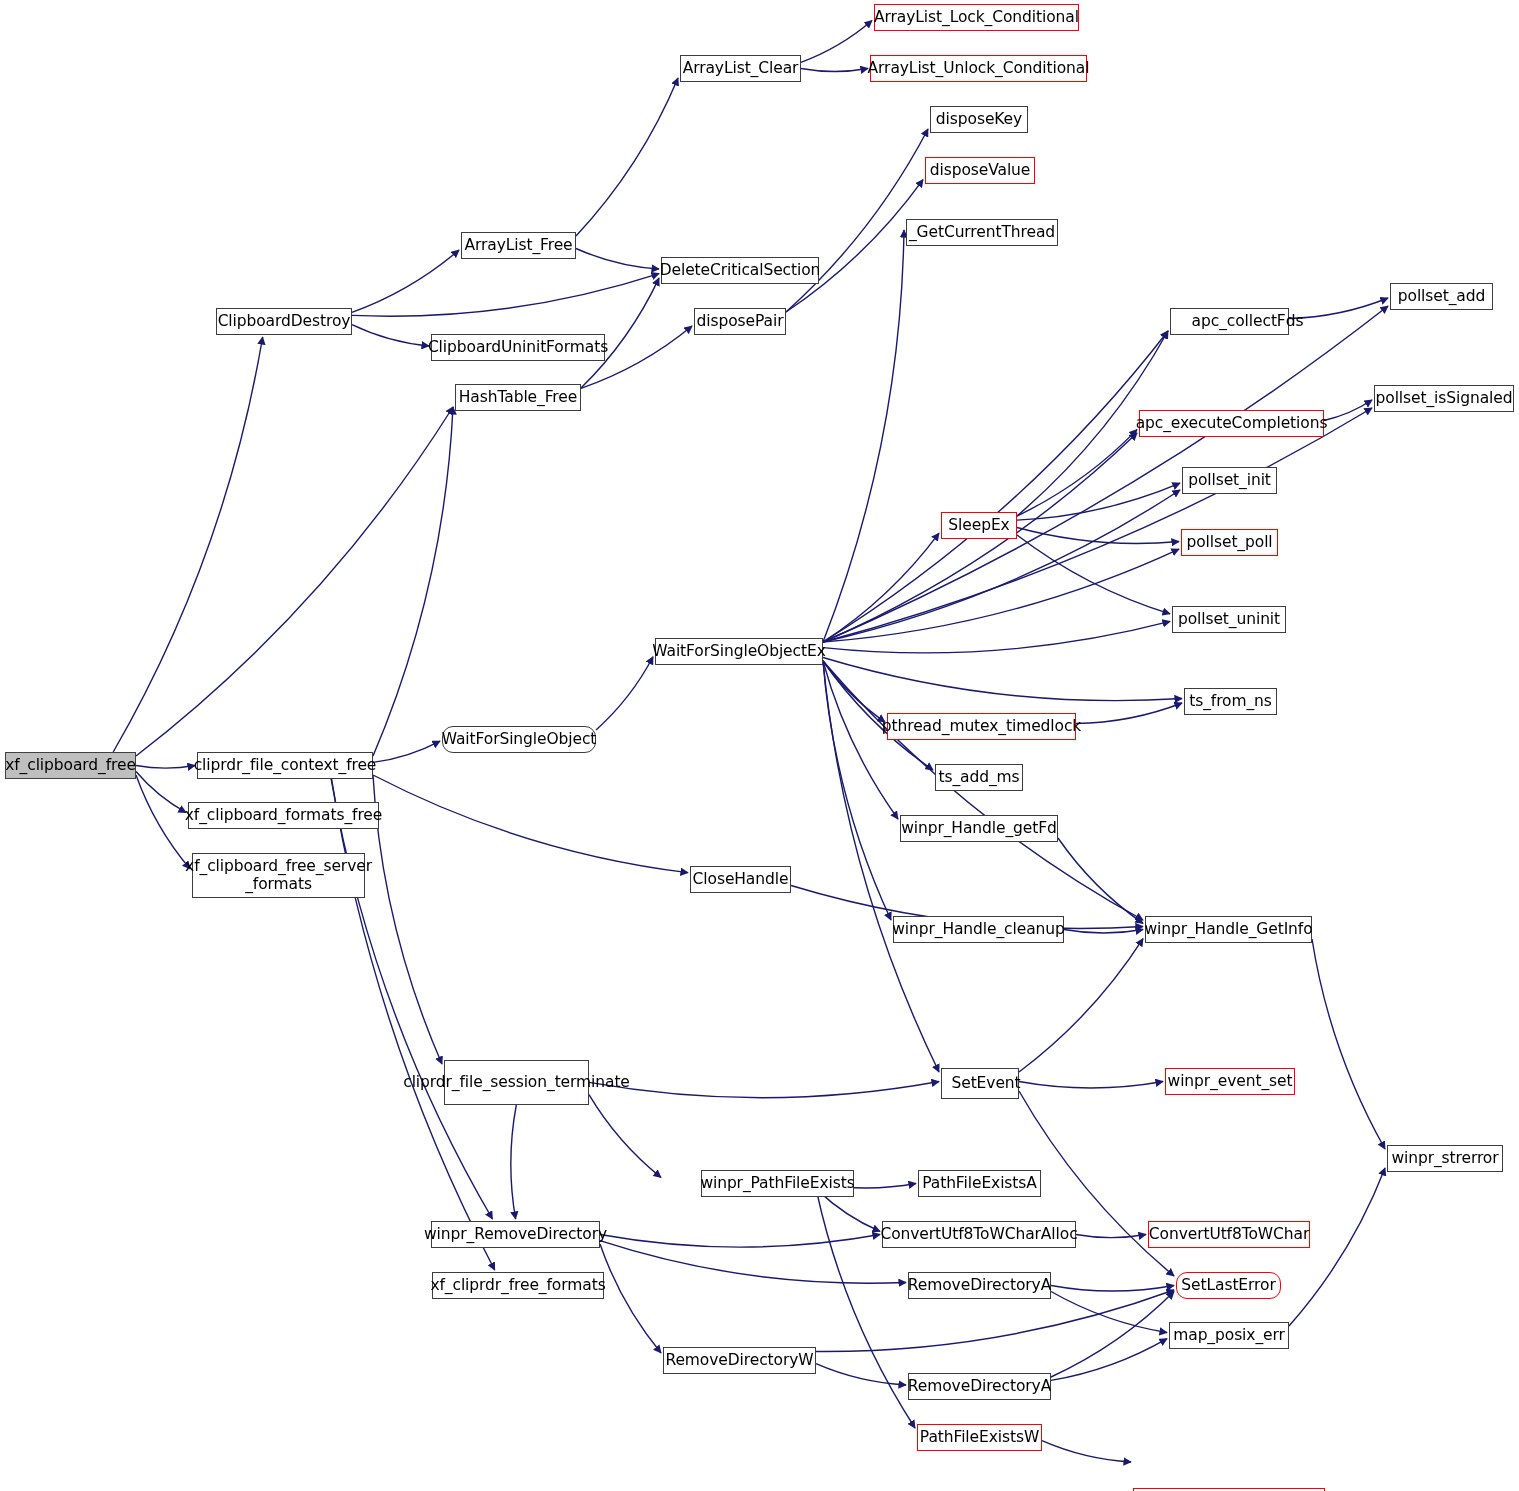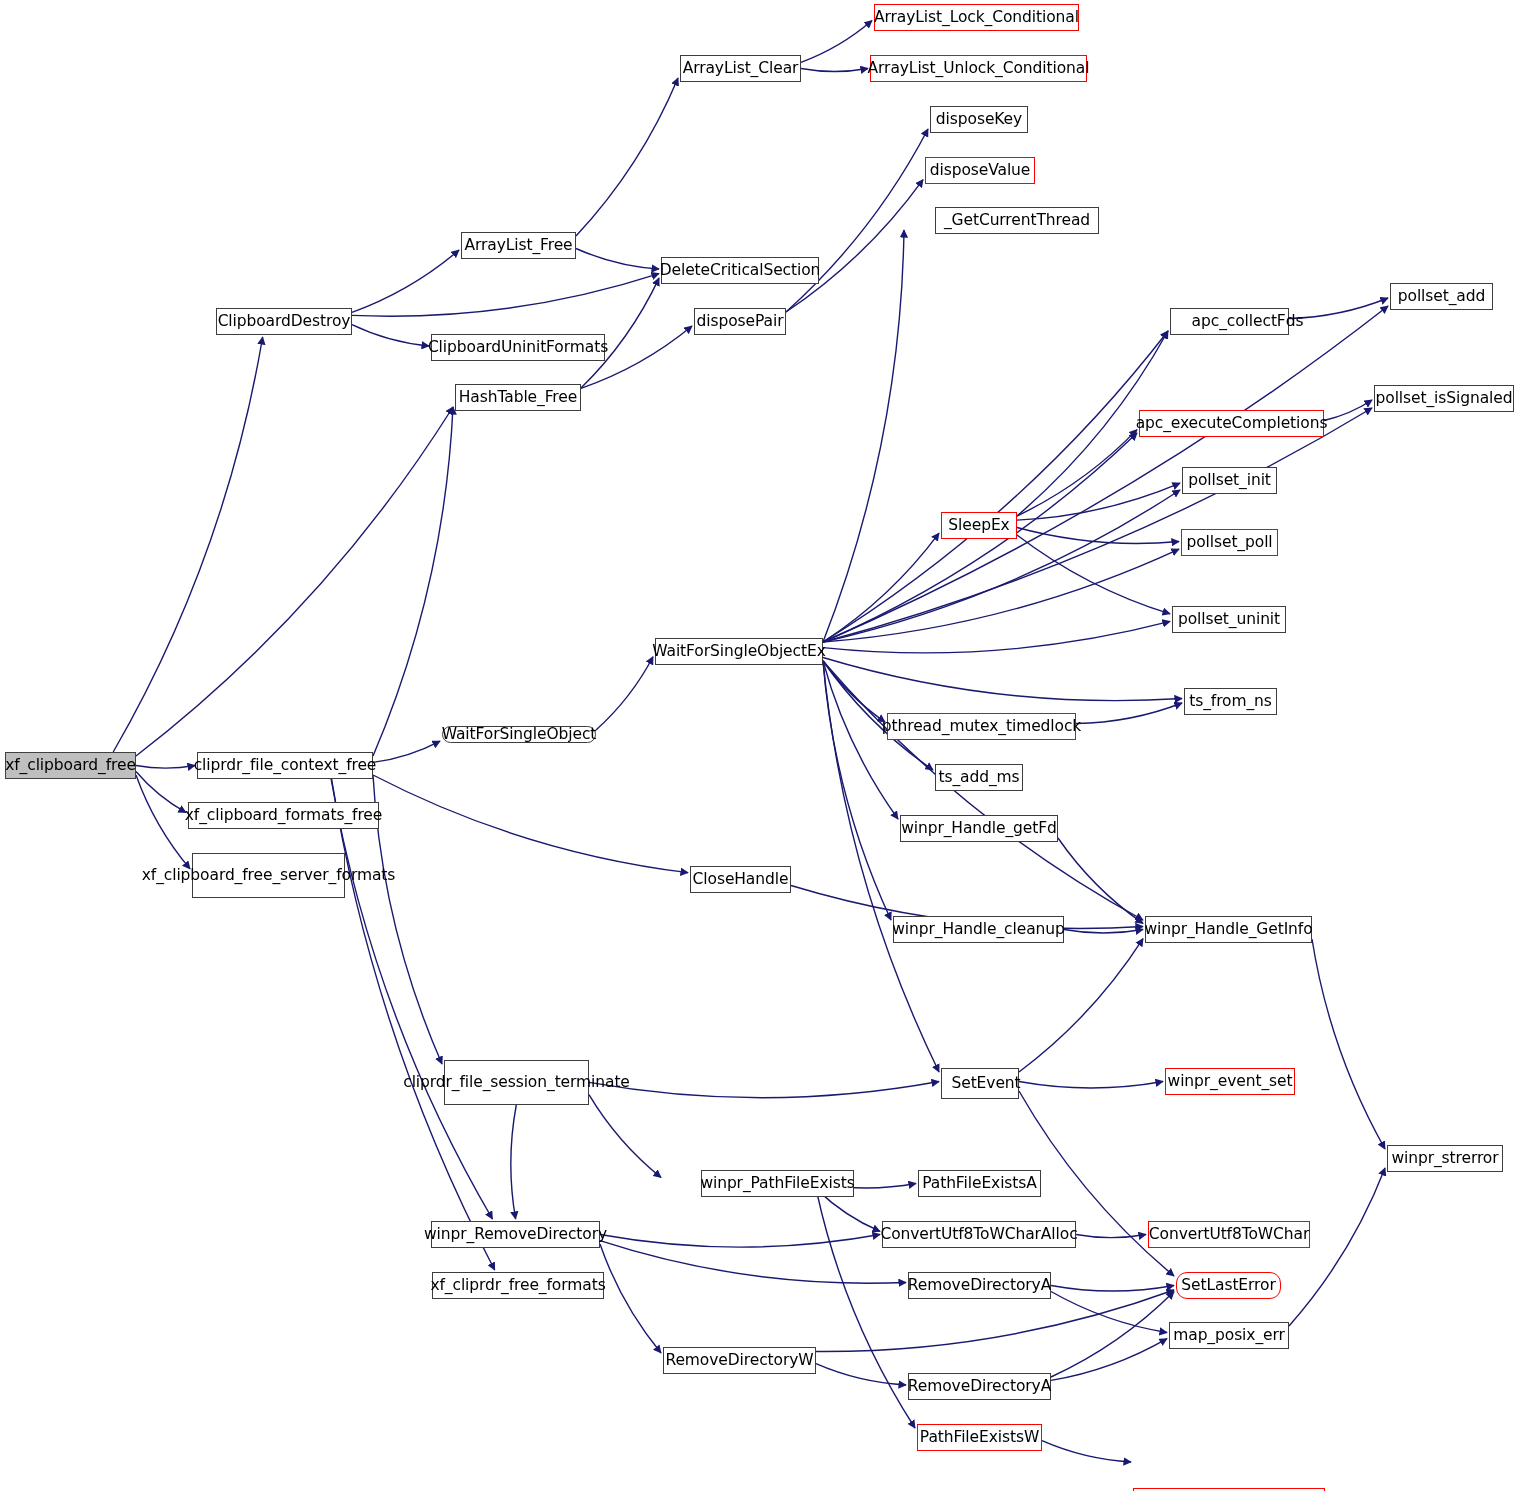--- a/index.html
+++ b/index.html
@@ -120,35 +120,35 @@
         <path d="M 1051,1380.38 Q 1112.7638,1369.91 1167,1338.56" marker-end="url(#arrow)"></path>
         <path d="M 1042,1440.62 Q 1084.5812,1459.29 1131,1461.94" marker-end="url(#arrow)"></path>
         <path d="M 1289,1326 Q 1351.22,1255.64 1385,1168" marker-end="url(#arrow)"></path>
         <path d="M 1312,939 Q 1329.6,1050.57 1385,1149" marker-end="url(#arrow)"></path>
       </g>
   </svg>
   <div id="node-layer">
       <div class="node root" style="left: 5px; top: 752px; width: 131px; height: 27px;"><span>xf_clipboard_free</span></div>
       <div class="node" style="left: 197px; top: 752px; width: 176px; height: 27px;"><span>cliprdr_file_context_free</span></div>
       <div class="node" style="left: 188px; top: 802px; width: 191px; height: 27px;"><span>xf_clipboard_formats_free</span></div>
-      <div class="node" style="left: 192px; top: 853px; width: 153px; height: 45px;"><span>xf_clipboard_free_server</span><span>_formats</span></div>
+      <div class="node" style="left: 192px; top: 853px; width: 173px; height: 45px; flex-direction: column;"><span>xf_clipboard_free_server</span><span>_formats</span></div>
       <div class="node" style="left: 216px; top: 308px; width: 136px; height: 27px;"><span>ClipboardDestroy</span></div>
       <div class="node" style="left: 461px; top: 232px; width: 115px; height: 27px;"><span>ArrayList_Free</span></div>
       <div class="node" style="left: 431px; top: 334px; width: 174px; height: 27px;"><span>ClipboardUninitFormats</span></div>
       <div class="node" style="left: 455px; top: 384px; width: 126px; height: 27px;"><span>HashTable_Free</span></div>
       <div class="node" style="left: 680px; top: 55px; width: 121px; height: 27px;"><span>ArrayList_Clear</span></div>
       <div class="node red" style="left: 874px; top: 4px; width: 205px; height: 27px;"><span>ArrayList_Lock_Conditional</span></div>
       <div class="node red" style="left: 870px; top: 55px; width: 217px; height: 27px;"><span>ArrayList_Unlock_Conditional</span></div>
       <div class="node" style="left: 661px; top: 257px; width: 158px; height: 27px;"><span>DeleteCriticalSection</span></div>
       <div class="node" style="left: 694px; top: 308px; width: 92px; height: 27px;"><span>disposePair</span></div>
       <div class="node" style="left: 930px; top: 106px; width: 98px; height: 27px;"><span>disposeKey</span></div>
       <div class="node red" style="left: 925px; top: 157px; width: 110px; height: 27px;"><span>disposeValue</span></div>
-      <div class="node" style="left: 906px; top: 207px; width: 164px; height: 27px; margin-left: 29px;"><span>_GetCurrentThread</span></div>
+      <div class="node" style="left: 906px; top: 219px; width: 152px; height: 27px;"><span>_GetCurrentThread</span></div>
       <div class="node" style="left: 655px; top: 638px; width: 168px; height: 27px;"><span>WaitForSingleObjectEx</span></div>
-      <div class="node" style="left: 442px; top: 726px; width: 154px; height: 17px; border-radius: 11px;"><span>WaitForSingleObject</span></div>
+      <div class="node" style="left: 442px; top: 726px; width: 154px; height: 27px; border-radius: 11px;"><span>WaitForSingleObject</span></div>
       <div class="node" style="left: 690px; top: 866px; width: 101px; height: 27px;"><span>CloseHandle</span></div>
       <div class="node" style="left: 1170px; top: 308px; width: 119px; height: 27px; padding-left: 36px;"><span>apc_collectFds</span></div>
       <div class="node" style="left: 1390px; top: 283px; width: 103px; height: 27px;"><span>pollset_add</span></div>
       <div class="node" style="left: 1374px; top: 385px; width: 140px; height: 27px;"><span>pollset_isSignaled</span></div>
       <div class="node red" style="left: 1139px; top: 410px; width: 185px; height: 27px;"><span>apc_executeCompletions</span></div>
       <div class="node" style="left: 1182px; top: 467px; width: 95px; height: 27px;"><span>pollset_init</span></div>
       <div class="node red" style="left: 941px; top: 512px; width: 76px; height: 27px;"><span>SleepEx</span></div>
       <div class="node red" style="left: 1181px; top: 529px; width: 97px; height: 27px;"><span>pollset_poll</span></div>
       <div class="node" style="left: 1172px; top: 606px; width: 114px; height: 27px;"><span>pollset_uninit</span></div>
       <div class="node" style="left: 1184px; top: 688px; width: 93px; height: 27px;"><span>ts_from_ns</span></div>

